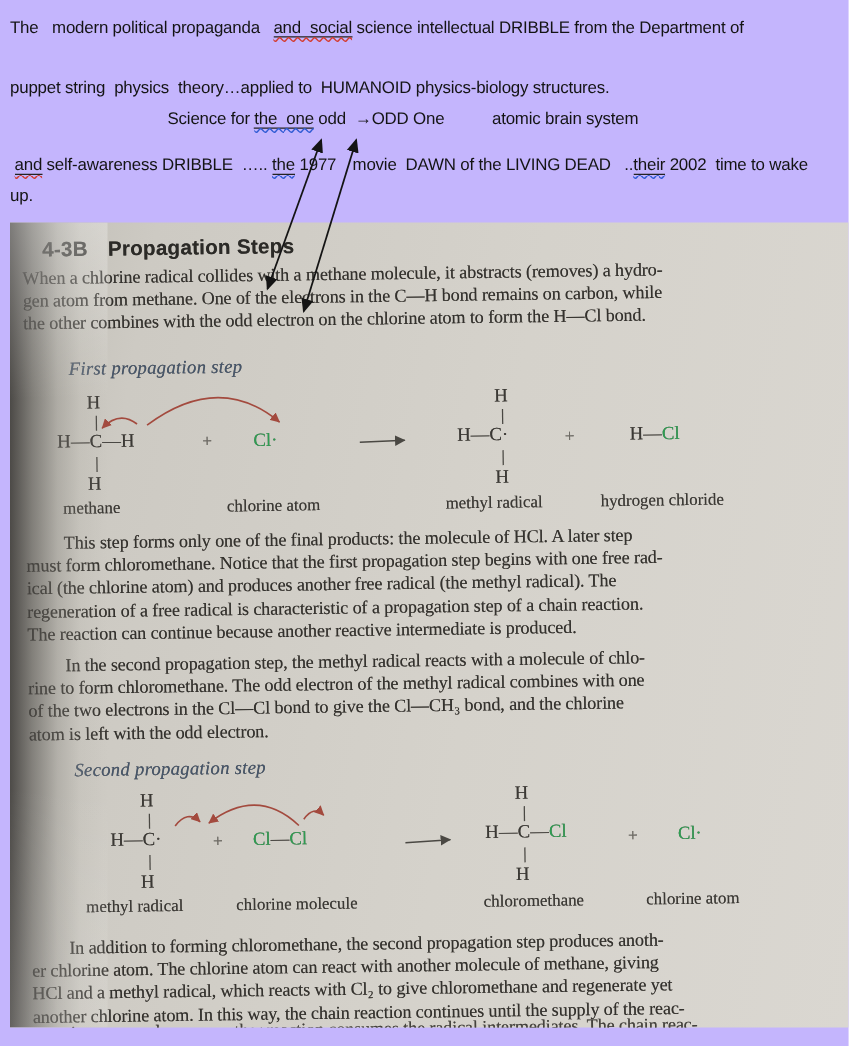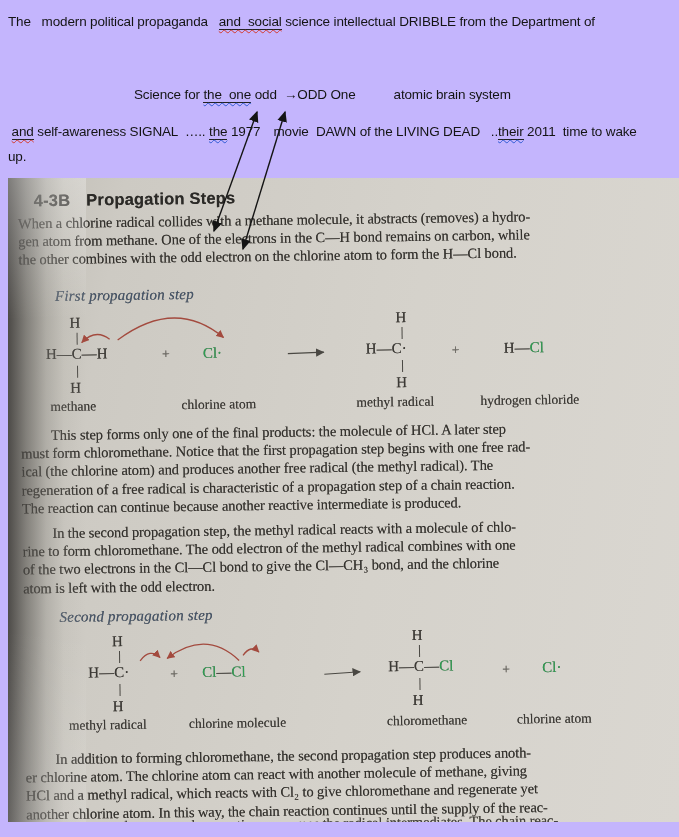--- a/index.html
+++ b/index.html
@@ -43,22 +43,23 @@
         background:linear-gradient(to bottom,rgba(255,255,255,0.28) 0%,rgba(255,255,255,0) 22%,
                    rgba(255,255,255,0) 70%,rgba(255,255,255,0.12) 100%);}
   svg.layer{position:absolute;left:0;top:0;pointer-events:none;}
 </style>
 </head>
 <body>
 
 <div class="stage">
 
   <div class="note-line" style="top:14px"><span>The   modern political propaganda   </span><span class="u u-red">and  social</span><span> science intellectual DRIBBLE from the Department of</span></div>
+  <div class="note-line" style="top:62px"><span>puppet string  physics  theory…applied to  HUMANOID physics-biology structures.</span></div>
   <div class="note-line" style="top:87px;left:134px"><span>Science for </span><span class="u u-blue">the  one</span><span> odd  </span><span class="arrow-glyph">→</span><span>ODD One</span><span class="gap36">atomic brain system</span></div>
-  <div class="note-line" style="top:124px"><span> </span><span class="u u-red">and</span><span> self-awareness SIGNAL  ….. </span><span class="u u-blue">the</span><span> 1977</span><span class="gap12">movie  DAWN of the LIVING DEAD   ..</span><span class="u u-blue">their</span><span> 2011  time to wake</span></div>
+  <div class="note-line" style="top:124px"><span> </span><span class="u u-red">and</span><span> self-awareness DRIBBLE  ….. </span><span class="u u-blue">the</span><span> 1977</span><span class="gap12">movie  DAWN of the LIVING DEAD   ..</span><span class="u u-blue">their</span><span> 2002  time to wake</span></div>
   <div class="note-line" style="top:149px"><span>up.</span></div>
 
   <div class="scan">
     <div class="scan-content">
 
       <div class="sec-head">
         <span class="sec-num">4-3B</span><span>Propagation Steps</span>
       </div>
 
       <div class="para" style="left:14px;top:32px"><div>When a chlorine radical collides with a methane molecule, it abstracts (removes) a hydro-</div><div>gen atom from methane. One of the electrons in the C—H bond remains on carbon, while</div><div>the other combines with the odd electron on the chlorine atom to form the H—Cl bond.</div></div>

